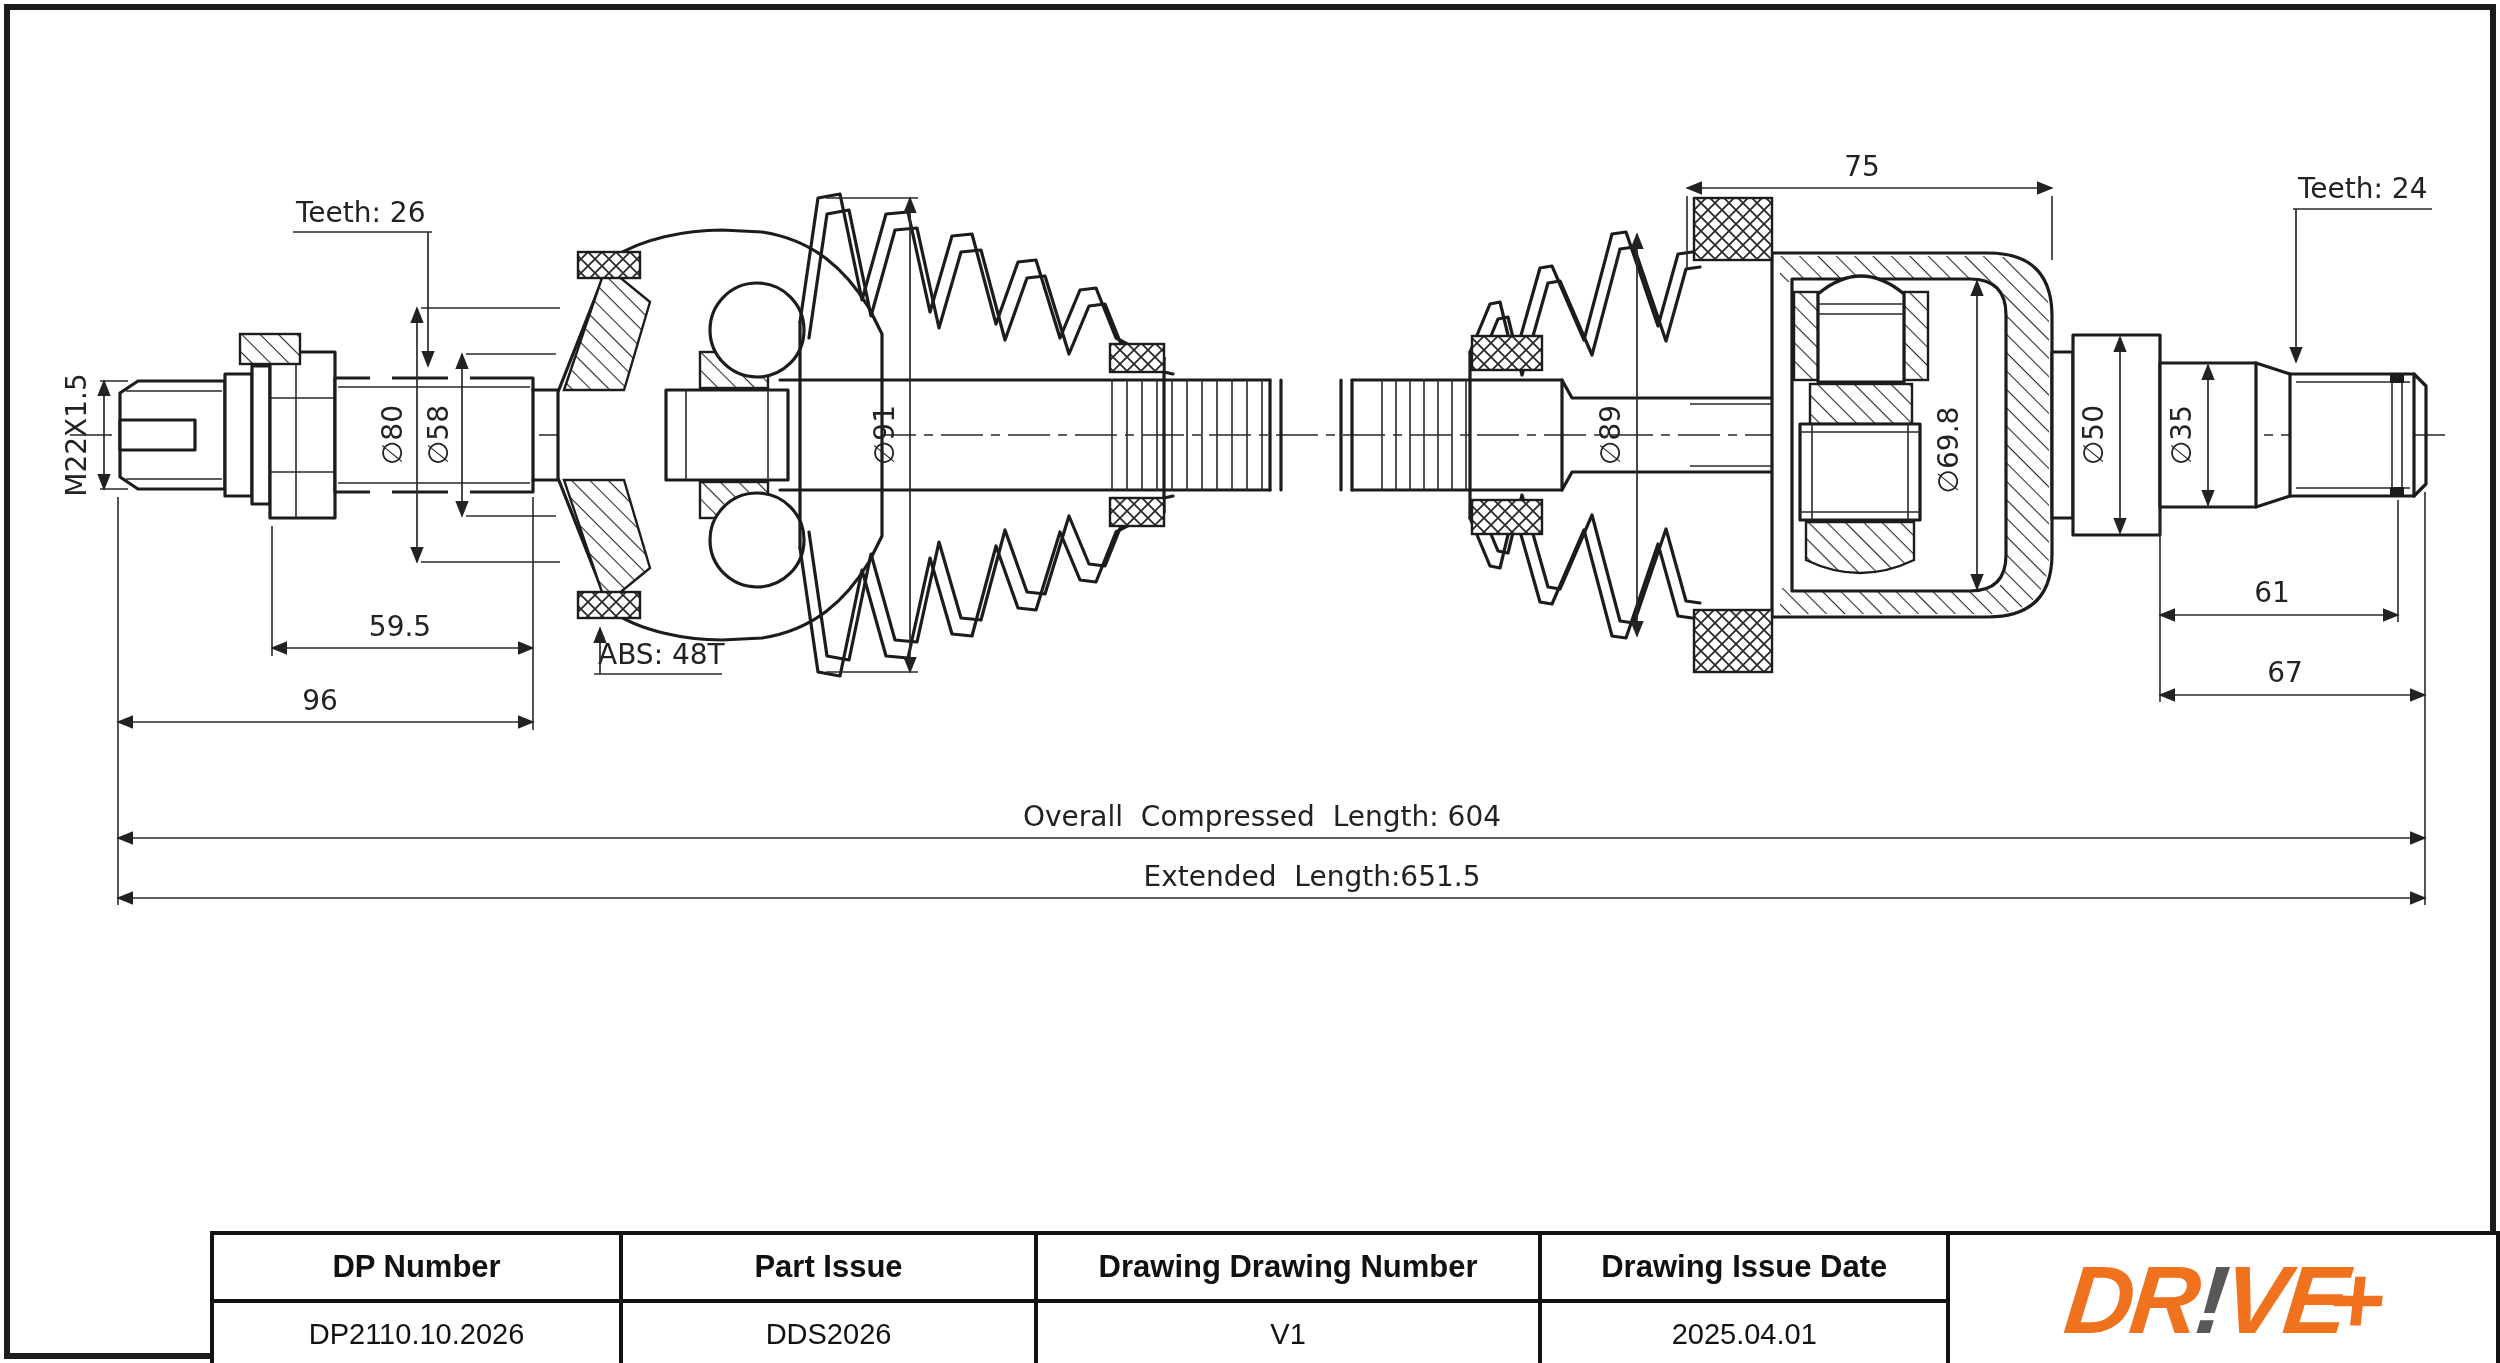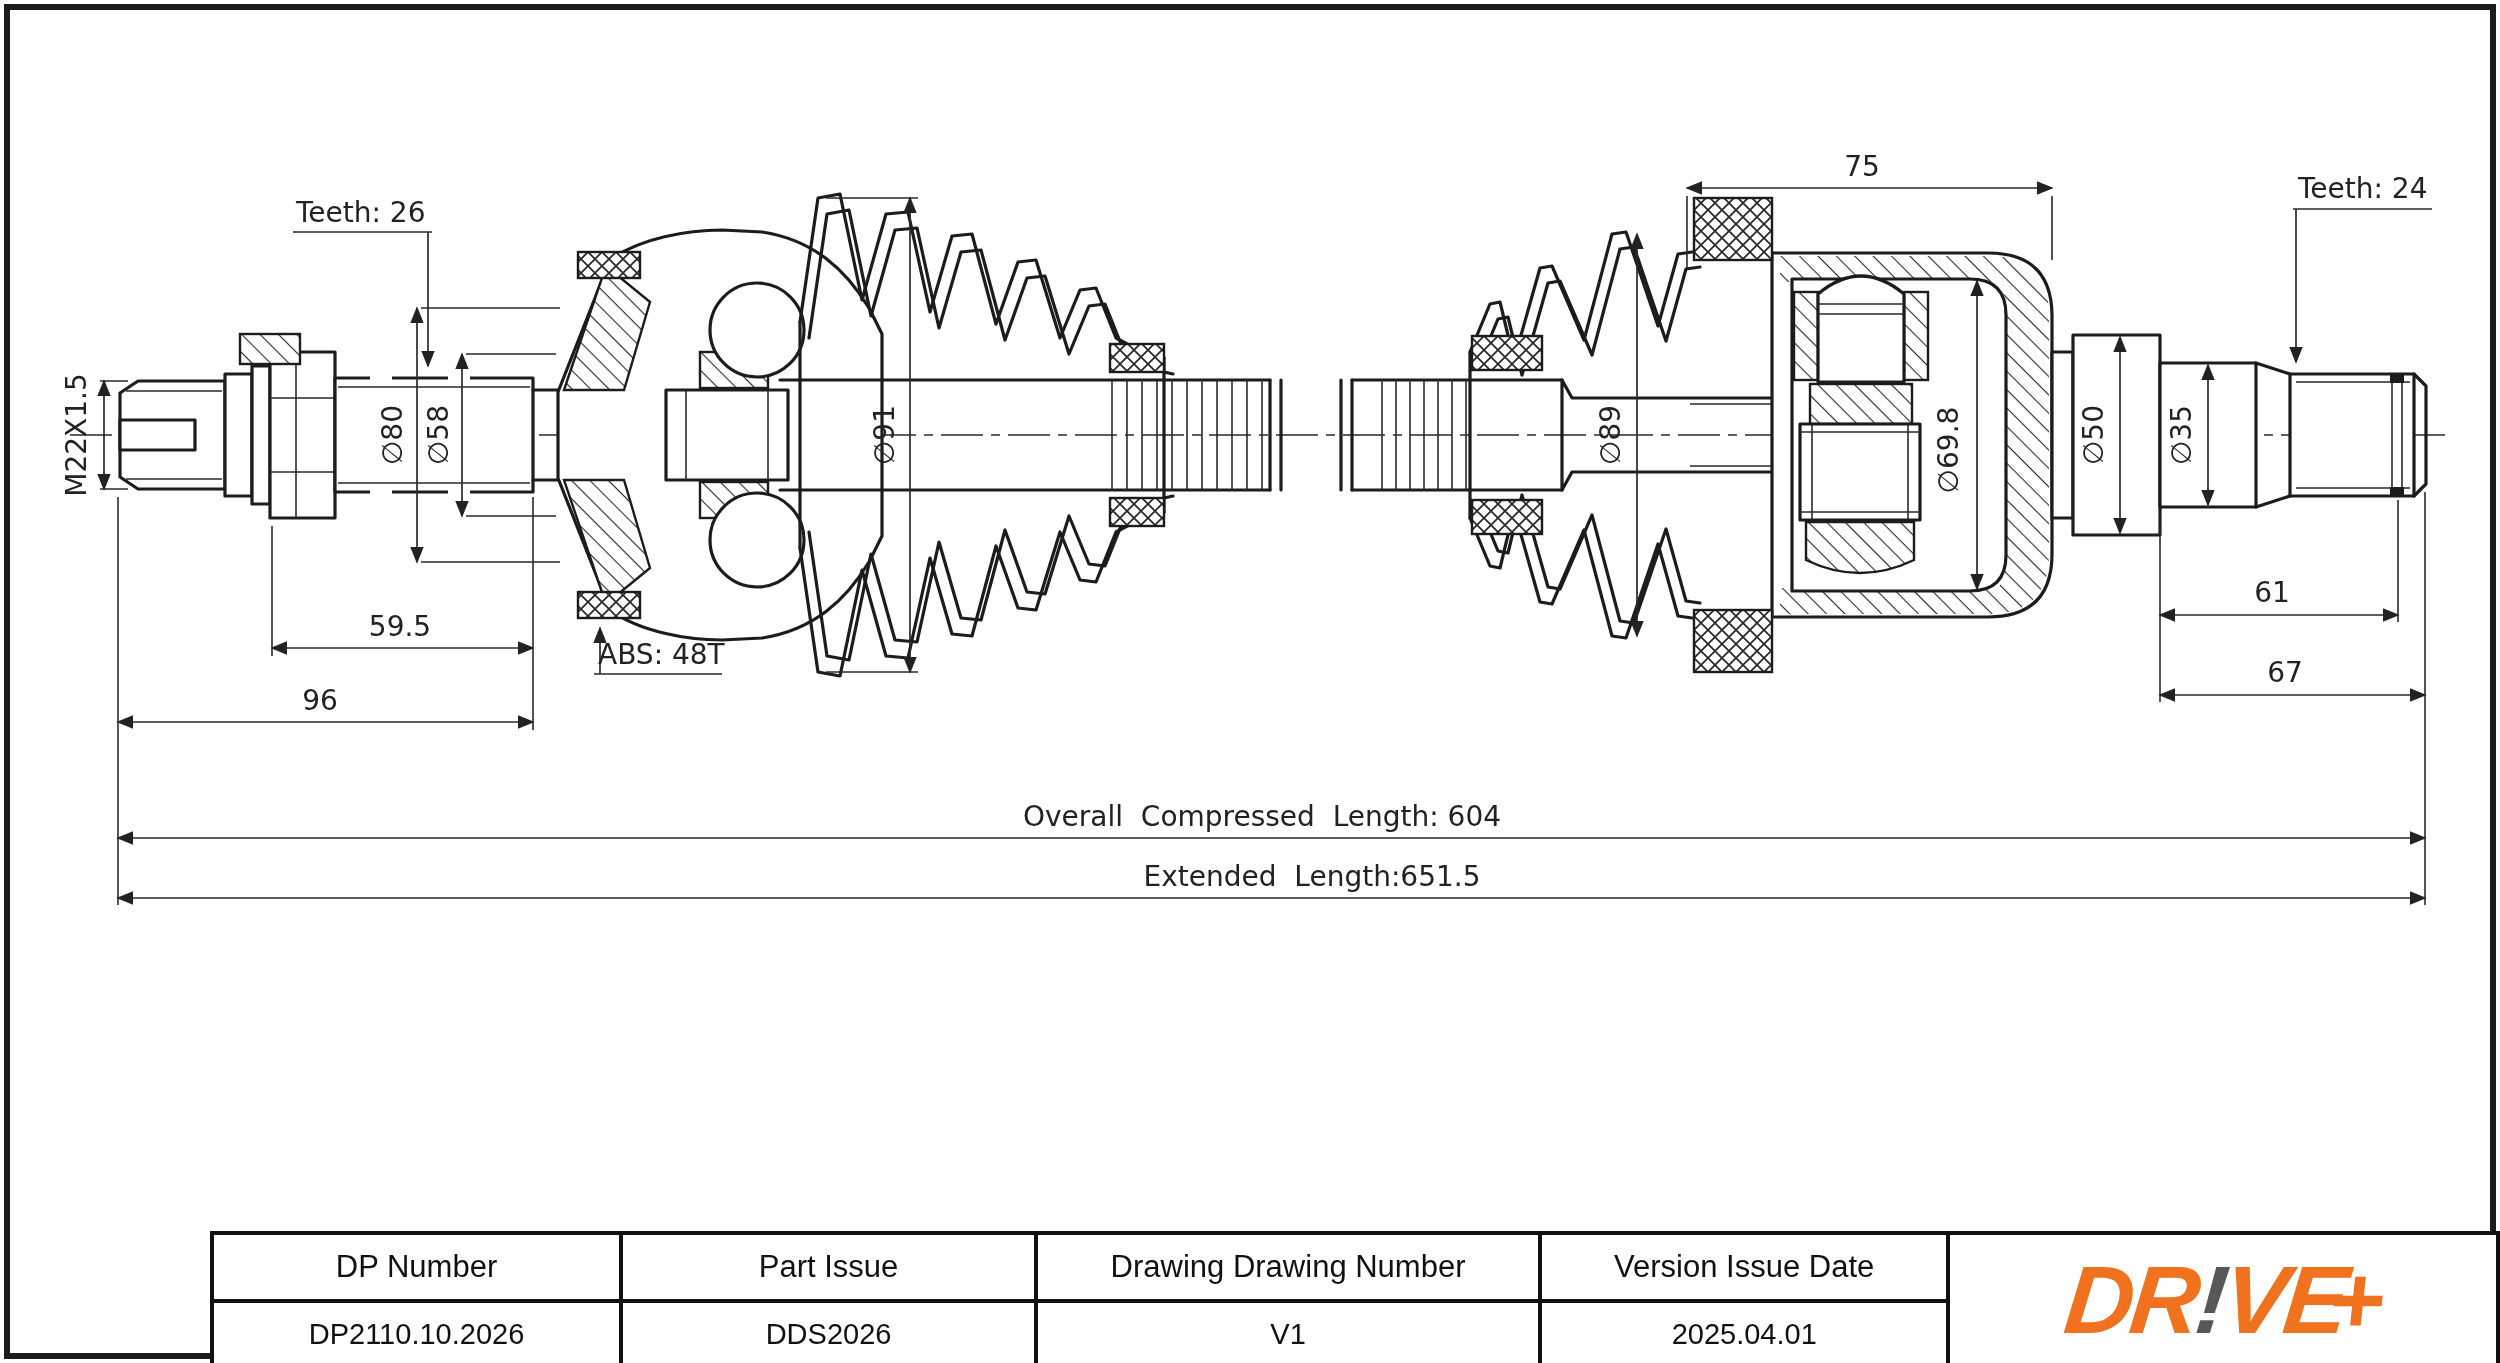--- a/index.html
+++ b/index.html
@@ -16,21 +16,21 @@
   .lead{stroke:#2a2a2a;stroke-width:1.7;fill:none;marker-end:url(#arr);}
   .cl {stroke:#2a2a2a;stroke-width:1.4;fill:none;stroke-dasharray:42 8 9 8;}
   .ht {fill:url(#hp);stroke:#1c1c1c;stroke-width:2.4;}
   .hts{fill:url(#hp);stroke:none;}
   .xt {fill:url(#xp);stroke:#1c1c1c;stroke-width:2.4;}
   
   #tb{position:absolute;left:210px;top:1231px;}
   #tb table{border-collapse:collapse;}
   #tb td{border:4px solid #111;background:#fff;text-align:center;vertical-align:middle;
          font-family:"Liberation Sans", sans-serif;color:#111;}
-  #tb .hd{height:62px;font-weight:normal;font-size:31px;}
+  #tb .hd{height:62px;font-weight:bold;font-size:31px;}
   #tb .vl{height:60px;font-size:29px;font-weight:normal;}
   .c1{width:405px;} .c2{width:412px;} .c3{width:502px;} .c4{width:405px;} .c5{width:546px;}
   .logo{font-style:italic;font-weight:bold;font-size:96px;letter-spacing:-4px;
         transform:skewX(-6deg);line-height:1;}
   .logo .or{color:#F0721E;} .logo .gy{color:#58585A;} .logo .plus{margin-left:-16px;}
 </style>
 </head>
 <body>
 
 <div id="sheet">
@@ -257,21 +257,21 @@
     </g>
   </svg>
 
   <div id="tb">
     <table>
       <tbody>
           <tr>
         <td class="hd c1">DP Number</td>
         <td class="hd c2">Part Issue</td>
         <td class="hd c3">Drawing Drawing Number</td>
-        <td class="hd c4">Version Issue Date</td>
+        <td class="hd c4">Drawing Issue Date</td>
         <td class="c5" rowspan="2">
           <div class="logo"><span class="or">DR</span><span class="gy">!</span><span class="or">VE</span><span class="or plus">+</span></div>
         </td>
       </tr>
       <tr>
         <td class="vl c1">DP2110.10.2026</td>
         <td class="vl c2">DDS2026</td>
         <td class="vl c3">V1</td>
         <td class="vl c4">2025.04.01</td>
       </tr>

